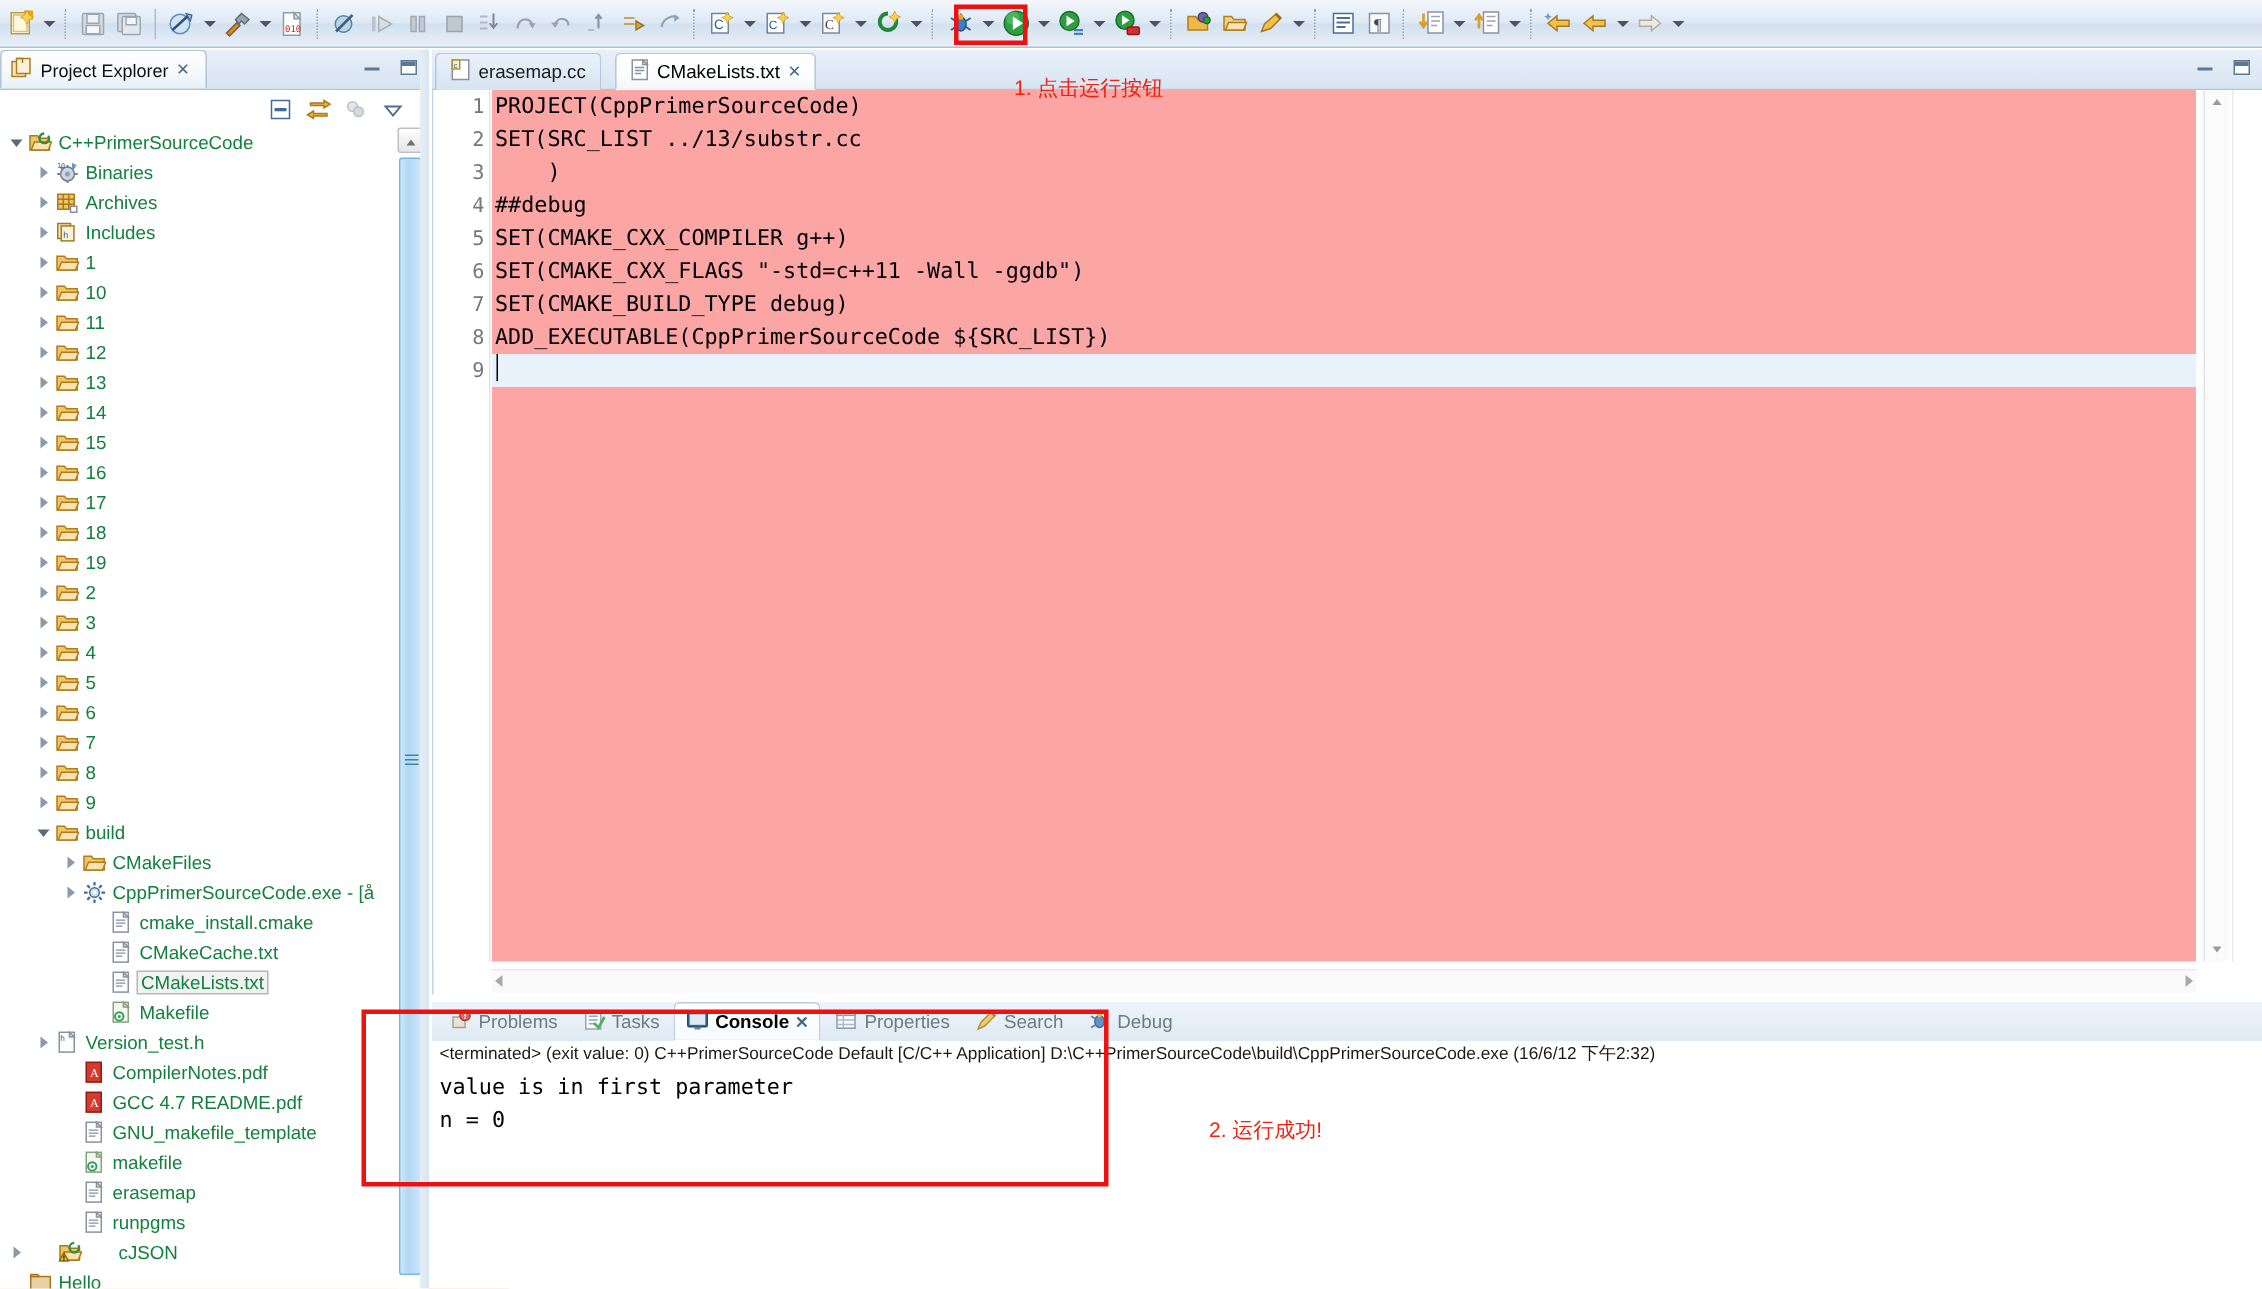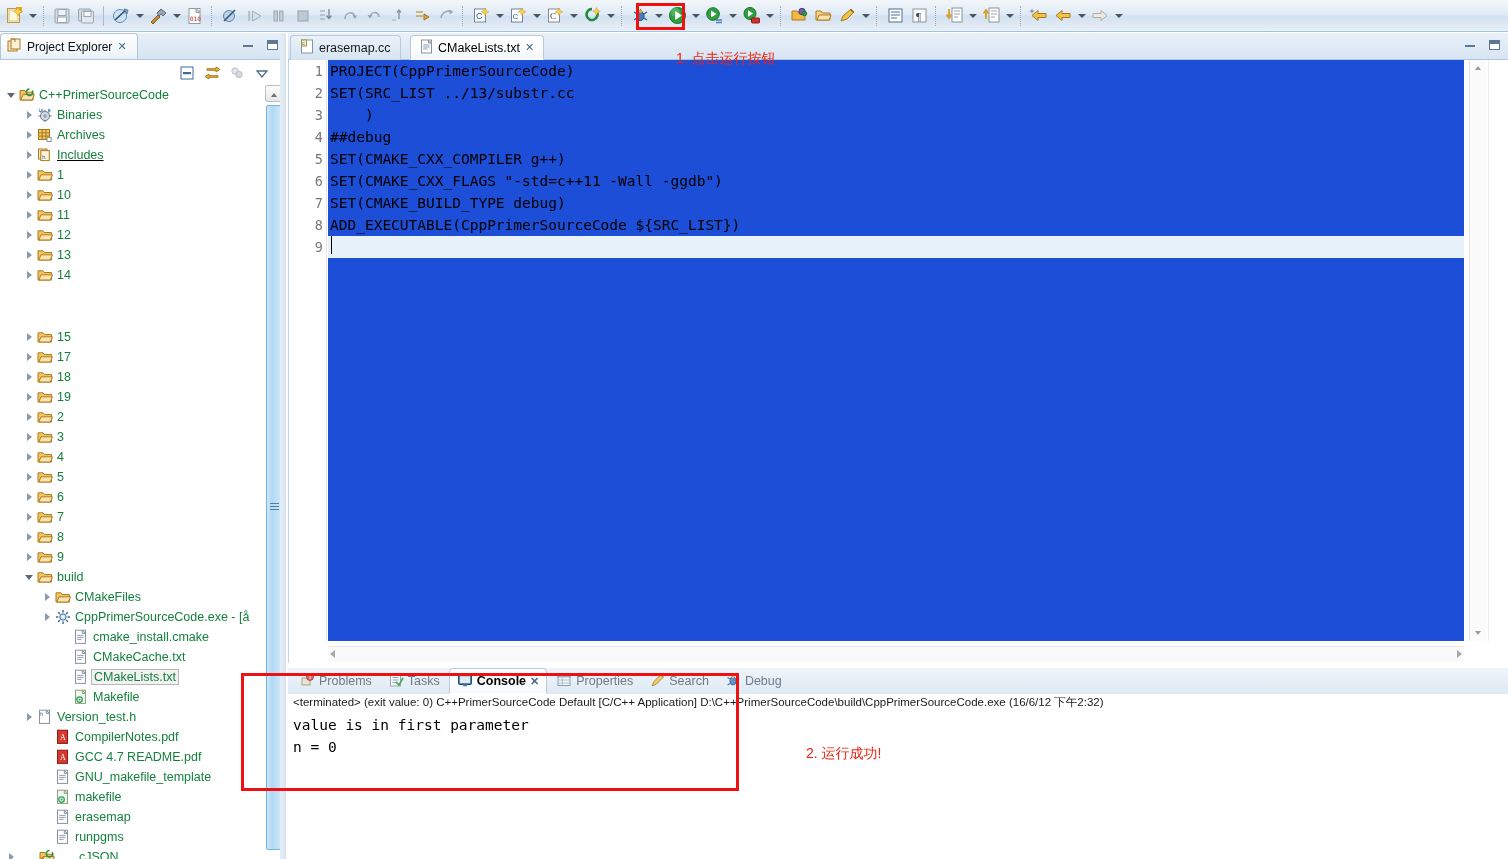--- a/index.html
+++ b/index.html
@@ -167,21 +167,21 @@
   }
   #gutter {
     position:absolute;left:0;top:0;width:38px;height:581px;background:#ffffff;
     border-right:1px solid #e3e3e3;
   }
   .gnum{
     height:22px;line-height:22px;text-align:right;padding-right:3px;
     font-family:"DejaVu Sans Mono","Liberation Mono",monospace;font-size:13.5px;color:#787878;
   }
   #codearea{
-    position:absolute;left:39px;top:0;right:44px;height:581px;background:#1d4ed8;overflow:hidden;
+    position:absolute;left:39px;top:0;right:44px;height:581px;background:#fca5a5;overflow:hidden;
   }
   .cline{
     height:22px;line-height:22px;white-space:pre;
     font-family:"DejaVu Sans Mono","Liberation Mono",monospace;font-size:14.5px;color:#000;
     padding-left:2px;
   }
   .cline.current{background:#e8f2fb;}
   #caret{
     position:absolute;left:3px;top:176px;width:1px;height:18px;background:#000;
   }
@@ -616,21 +616,21 @@
           </span>
           <span class="ticon">
             <svg width="16" height="16" viewBox="0 0 16 16">
               <rect x="1.5" y="2.5" width="11" height="10" fill="#f3c463" stroke="#a8791c"></rect>
               <path d="M1.5 5.8 L12.5 5.8 M1.5 9.1 L12.5 9.1 M5.2 2.5 L5.2 12.5 M8.9 2.5 L8.9 12.5" stroke="#a8791c"></path>
               <rect x="10" y="10.5" width="4.2" height="4" fill="#fff" stroke="#8a939d"></rect>
             </svg>
           </span>
           <span class="tlabel">Archives</span>
         </div>
-        <div class="trow" style="padding-left: 22px; text-decoration: underline;">
+        <div class="trow" style="padding-left: 22px;">
           <span class="twist">
             <span class="c"></span>
           </span>
           <span class="ticon">
             <svg width="16" height="16" viewBox="0 0 16 16">
               <rect x="1.5" y="2" width="8.5" height="10" fill="#f7e7c2" stroke="#a8791c"></rect>
               <rect x="3.8" y="3.6" width="8.5" height="10" fill="#fbf2dc" stroke="#a8791c"></rect>
               <text x="5.2" y="11.5" font-size="6" font-family="Liberation Sans, sans-serif" fill="#2f5f96">h</text>
             </svg>
           </span>
@@ -701,31 +701,43 @@
             <span class="c"></span>
           </span>
           <span class="ticon">
             <svg width="16" height="16" viewBox="0 0 16 16">
               <path d="M1 13 L1 3.8 L6 3.8 L7.3 5.5 L14.5 5.5 L14.5 13 Z" fill="#f3c463" stroke="#b07d1a"></path>
               <path d="M1.8 13 L4 7.8 L15.5 7.8 L13.3 13 Z" fill="#fae3b2" stroke="#b07d1a"></path>
             </svg>
           </span>
           <span class="tlabel">14</span>
         </div>
-        <div class="trow" style="padding-left: 22px; margin-top: 42px;">
+        <div class="trow" style="padding-left: 22px;">
           <span class="twist">
             <span class="c"></span>
           </span>
           <span class="ticon">
             <svg width="16" height="16" viewBox="0 0 16 16">
               <path d="M1 13 L1 3.8 L6 3.8 L7.3 5.5 L14.5 5.5 L14.5 13 Z" fill="#f3c463" stroke="#b07d1a"></path>
               <path d="M1.8 13 L4 7.8 L15.5 7.8 L13.3 13 Z" fill="#fae3b2" stroke="#b07d1a"></path>
             </svg>
           </span>
           <span class="tlabel">15</span>
+        </div>
+        <div class="trow" style="padding-left: 22px;">
+          <span class="twist">
+            <span class="c"></span>
+          </span>
+          <span class="ticon">
+            <svg width="16" height="16" viewBox="0 0 16 16">
+              <path d="M1 13 L1 3.8 L6 3.8 L7.3 5.5 L14.5 5.5 L14.5 13 Z" fill="#f3c463" stroke="#b07d1a"></path>
+              <path d="M1.8 13 L4 7.8 L15.5 7.8 L13.3 13 Z" fill="#fae3b2" stroke="#b07d1a"></path>
+            </svg>
+          </span>
+          <span class="tlabel">16</span>
         </div>
         <div class="trow" style="padding-left: 22px;">
           <span class="twist">
             <span class="c"></span>
           </span>
           <span class="ticon">
             <svg width="16" height="16" viewBox="0 0 16 16">
               <path d="M1 13 L1 3.8 L6 3.8 L7.3 5.5 L14.5 5.5 L14.5 13 Z" fill="#f3c463" stroke="#b07d1a"></path>
               <path d="M1.8 13 L4 7.8 L15.5 7.8 L13.3 13 Z" fill="#fae3b2" stroke="#b07d1a"></path>
             </svg>

